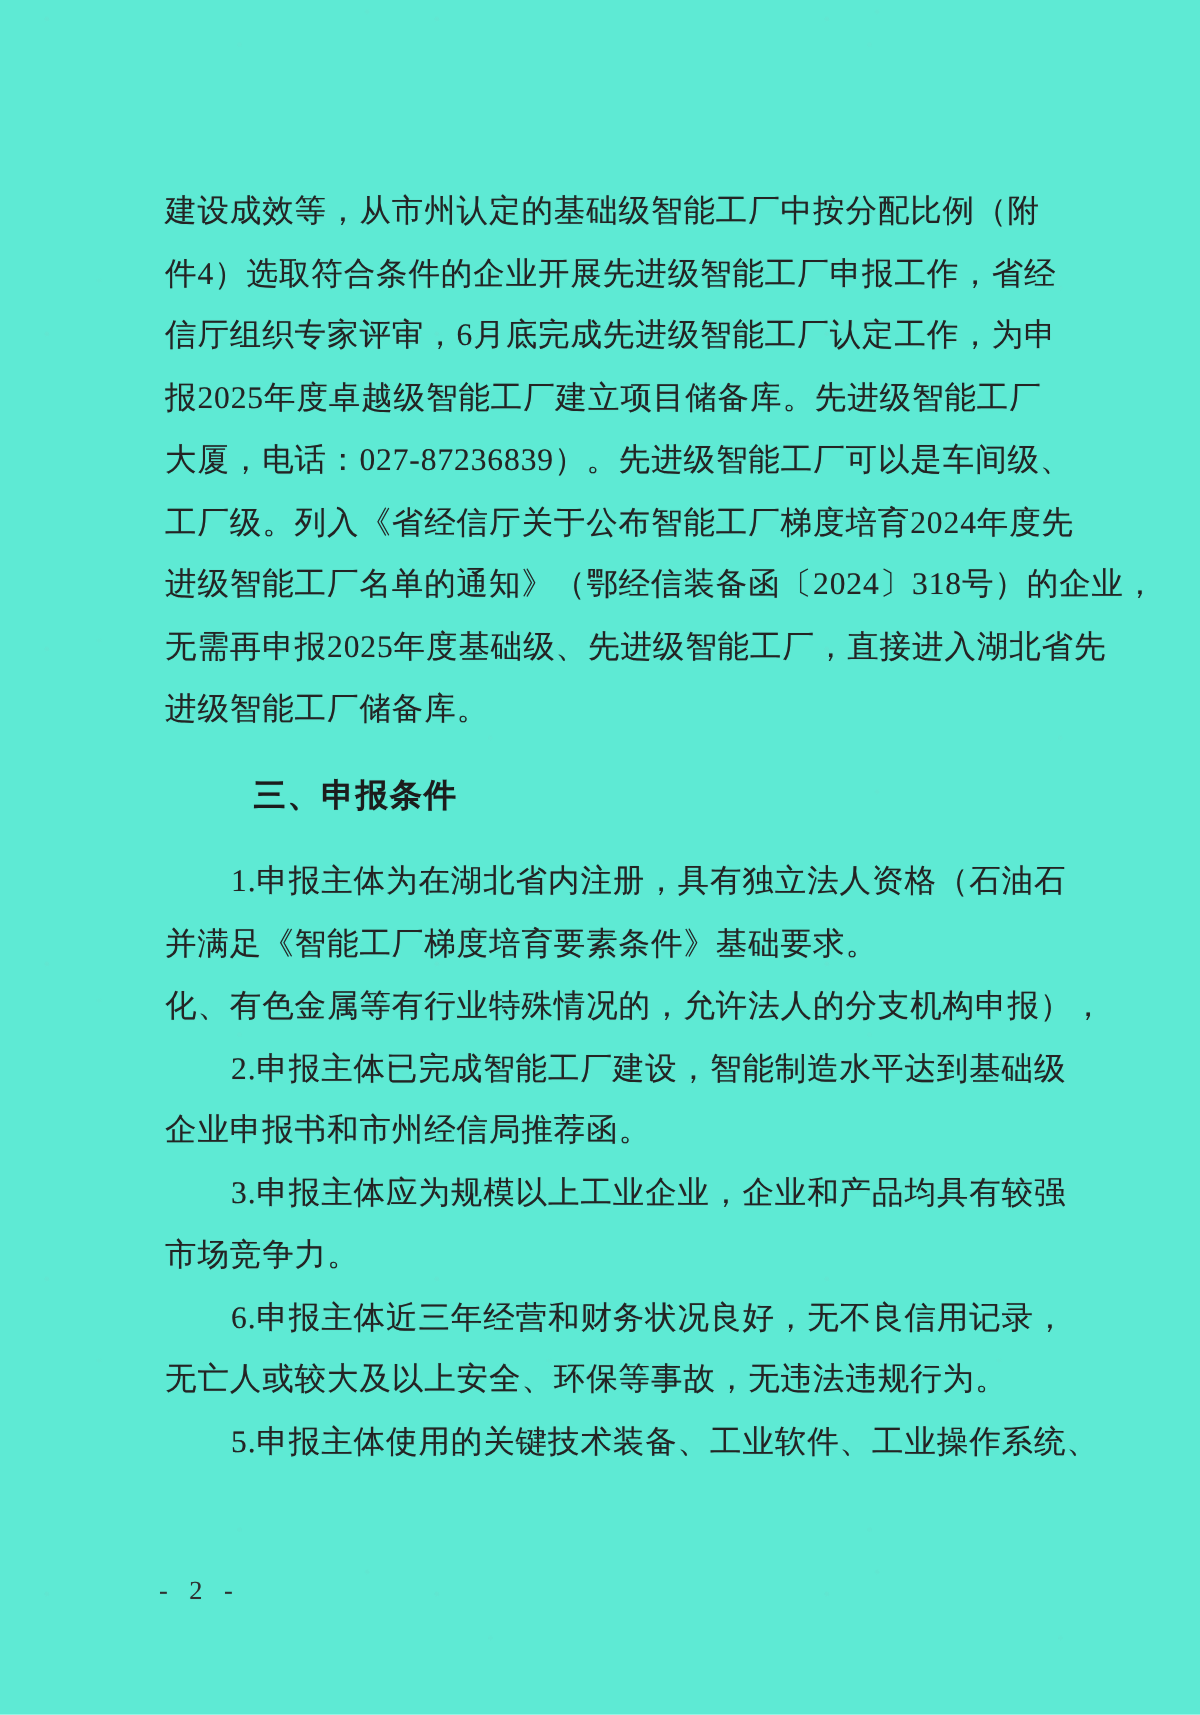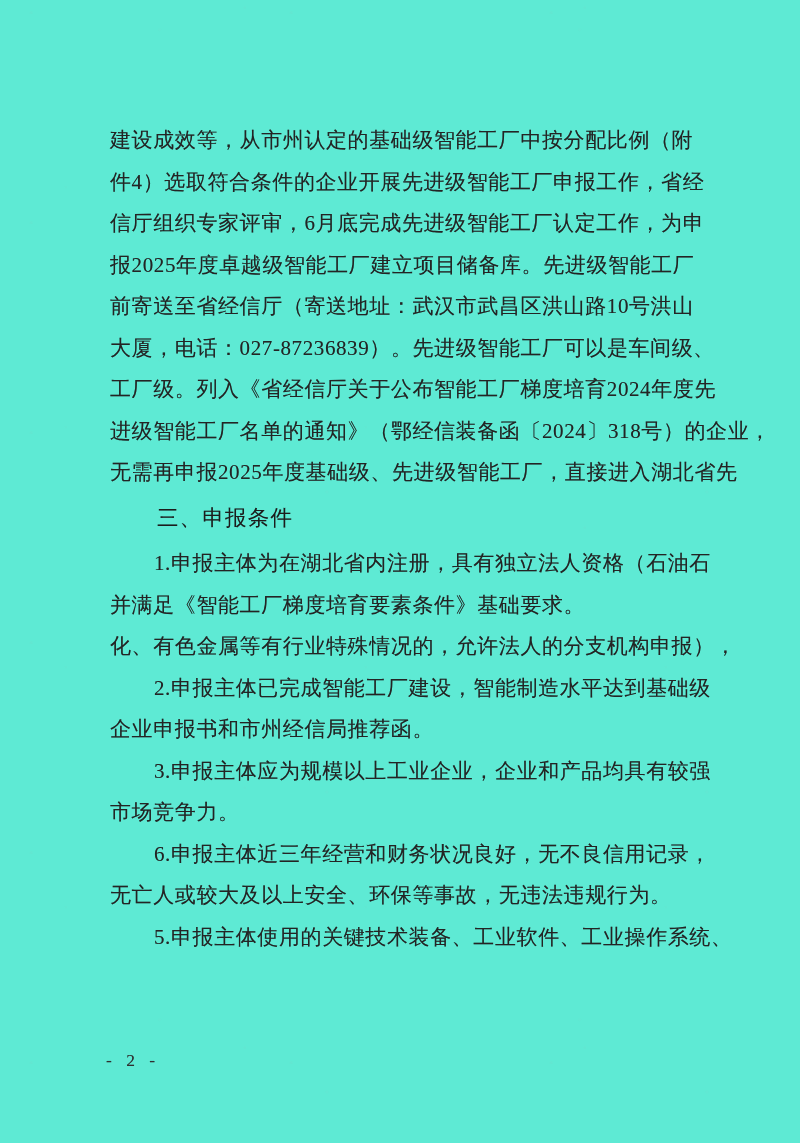--- a/index.html
+++ b/index.html
@@ -36,24 +36,24 @@
     text-shadow:0 0 .5px rgba(20,20,20,.35);
     filter:blur(.22px);
   }
   p.line{
     margin:0;
     height:41.5px;
     white-space:nowrap;
   }
   p.ind{ text-indent:44px; }
   .heading{
-    margin:4px;
+    margin:16px;
     height:41.5px; line-height:41.5px;
     font-family:"Liberation Sans","DejaVu Sans",sans-serif;
-    font-weight:400;
+    font-weight:700;
     font-size:21.5px;
     letter-spacing:1.2px;
     color:#1c1c1c;
     text-indent:43px;
     white-space:nowrap;
   }
   .page-number{
     position:absolute;
     left:106px; top:1050px;
     font-family:"Liberation Serif","DejaVu Serif",serif;
@@ -67,25 +67,25 @@
 <body>
 
 <div class="sheet">
 
   <div class="textblock">
 
     <p class="line">建设成效等，从市州认定的基础级智能工厂中按分配比例（附</p>
     <p class="line">件4）选取符合条件的企业开展先进级智能工厂申报工作，省经</p>
     <p class="line">信厅组织专家评审，6月底完成先进级智能工厂认定工作，为申</p>
     <p class="line">报2025年度卓越级智能工厂建立项目储备库。先进级智能工厂</p>
-    <p class="line">前寄送至省经信厅（寄送地址：武汉市武昌区洪山路10号洪山</p>
     <p class="line">大厦，电话：027-87236839）。先进级智能工厂可以是车间级、</p>
     <p class="line">工厂级。列入《省经信厅关于公布智能工厂梯度培育2024年度先</p>
     <p class="line">进级智能工厂名单的通知》（鄂经信装备函〔2024〕318号）的企业，</p>
     <p class="line">无需再申报2025年度基础级、先进级智能工厂，直接进入湖北省先</p>
+    <p class="line">进级智能工厂储备库。</p>
 
     <h2 class="heading">三、申报条件</h2>
 
     <p class="line ind">1.申报主体为在湖北省内注册，具有独立法人资格（石油石</p>
     <p class="line">并满足《智能工厂梯度培育要素条件》基础要求。</p>
     <p class="line">化、有色金属等有行业特殊情况的，允许法人的分支机构申报），</p>
 
     <p class="line ind">2.申报主体已完成智能工厂建设，智能制造水平达到基础级</p>
     <p class="line">企业申报书和市州经信局推荐函。</p>
 

